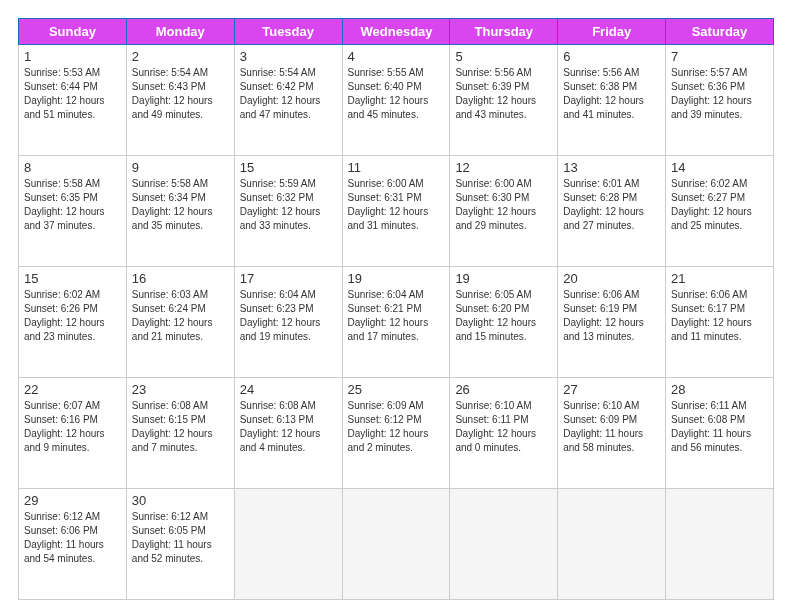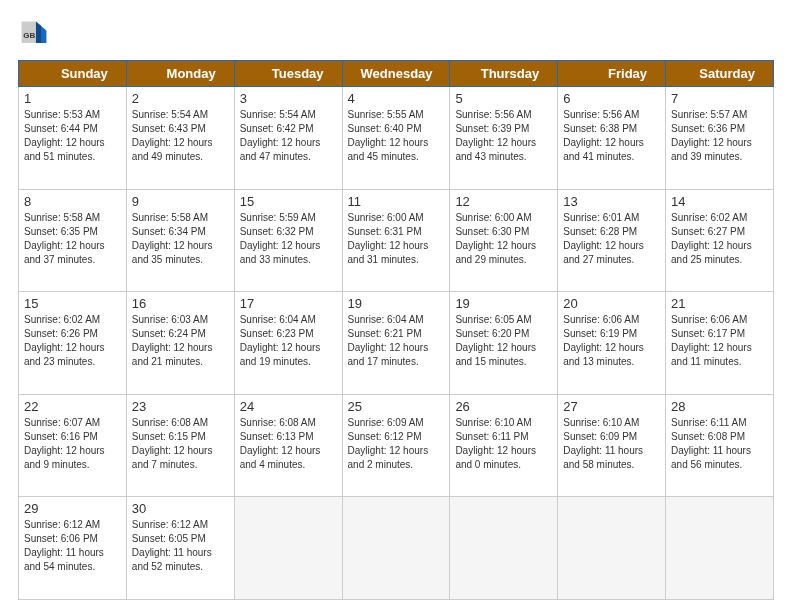--- a/index.html
+++ b/index.html
@@ -51,23 +51,23 @@
       font-size: 14px;
       color: #555;
     }
     .calendar {
       width: 100%;
       border-collapse: collapse;
       flex: 1;
       table-layout: fixed;
     }
     .calendar th {
-      background-color: #a16207;
+      background-color: #d946ef;
       color: white;
-      text-align: right;
+      text-align: center;
       padding: 5px 18px;
       font-size: 13px;
       border: 1px solid #1a6bbf;
     }
     .calendar td {
       border: 1px solid #ccc;
       vertical-align: top;
       padding: 4px 5px;
       font-size: 9.5px;
       color: #333;
@@ -88,38 +88,20 @@
     .day-info {
       line-height: 1.4;
       font-size: 10px;
       color: #333;
     }
   </style>
 </head>
 <body>
 
 <div class="page">
-  <div class="header">
-    <div class="logo">
-      <svg class="logo-icon" viewBox="0 0 36 36">
-        <polygon points="20,4 32,14 32,28 20,28" fill="#1a6bbf"></polygon>
-        <polygon points="20,4 26,9 26,28 20,28" fill="#0d4a8a"></polygon>
-        <rect x="4" y="4" width="16" height="24" rx="1" fill="#ccc"></rect>
-        <text x="6" y="23" font-size="9" fill="#333" font-weight="bold">GB</text>
-      </svg>
-      <div class="logo-text">
-        <span class="general"></span><br>
-        <span class="blue"></span>
-      </div>
-    </div>
-    <div class="title-block">
-      <div class="month-title"></div>
-      <div class="location"></div>
-    </div>
-  </div>
 
   <table class="calendar">
     <thead>
       <tr>
       <th>Sunday</th>
           <th>Monday</th>
           <th>Tuesday</th>
           <th>Wednesday</th>
           <th>Thursday</th>
           <th>Friday</th>

